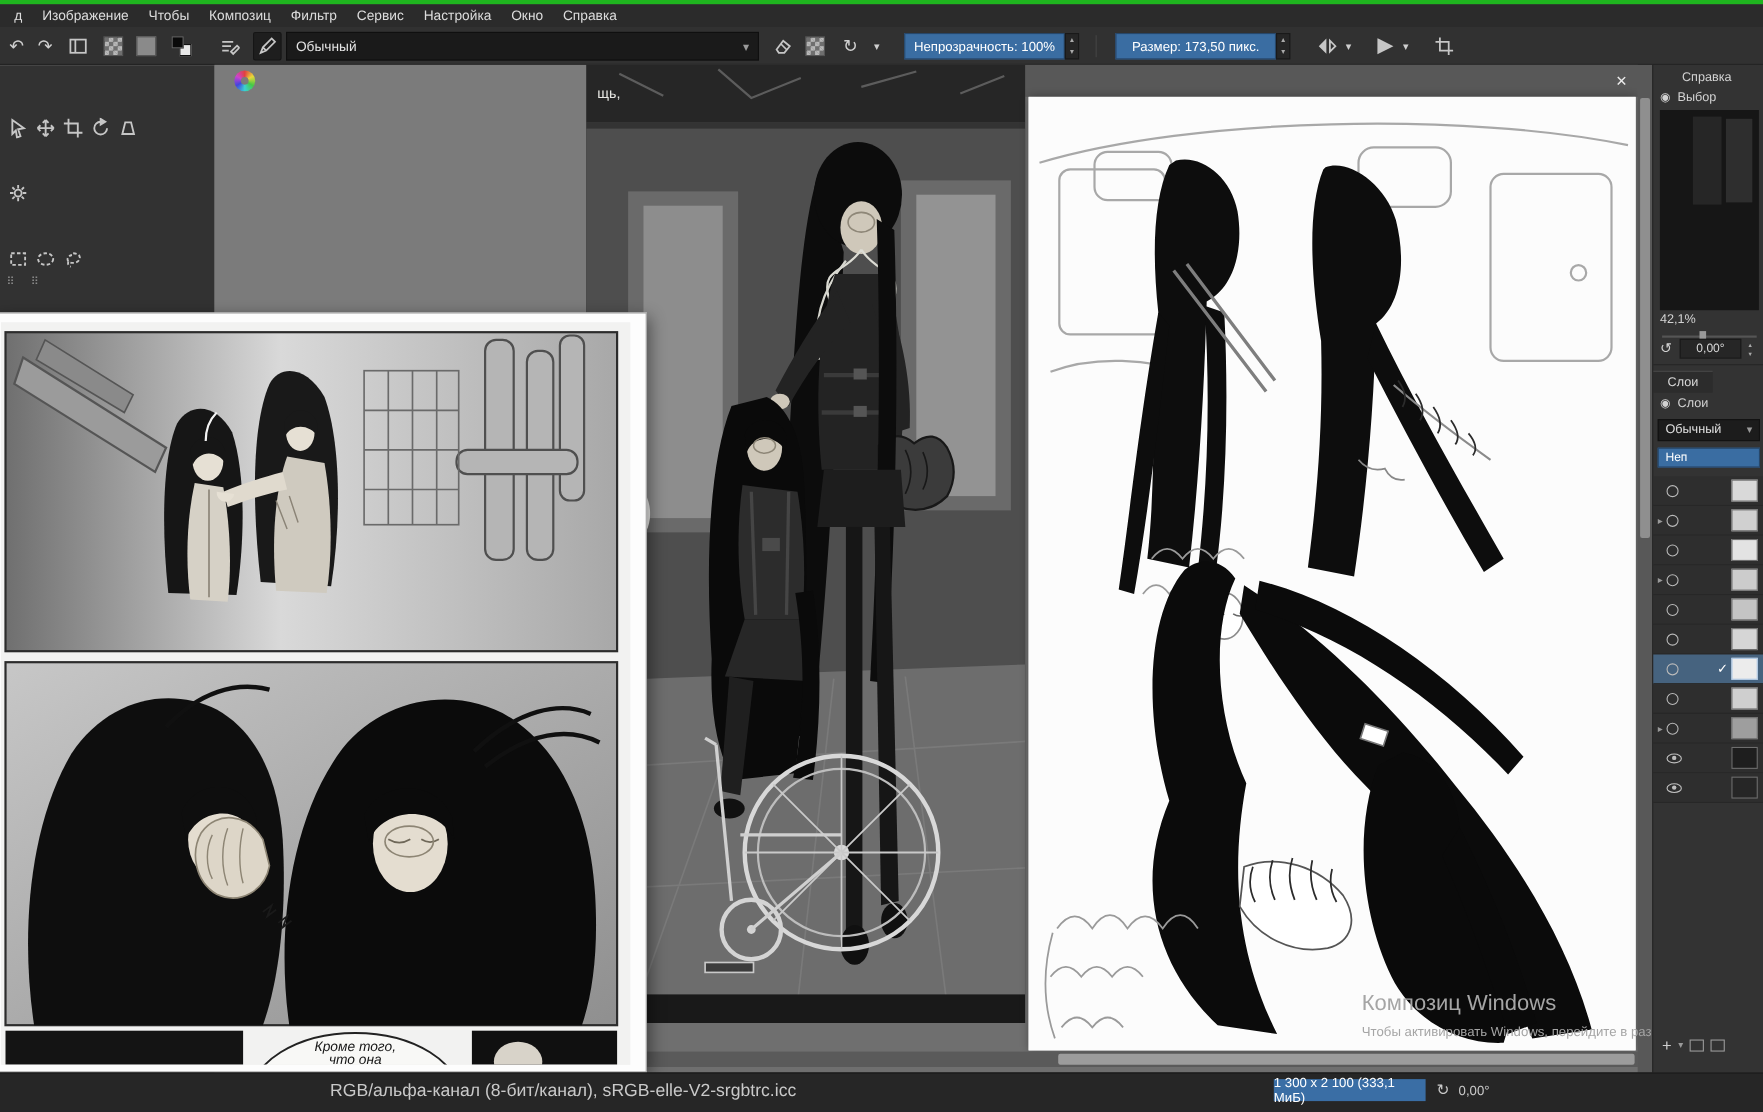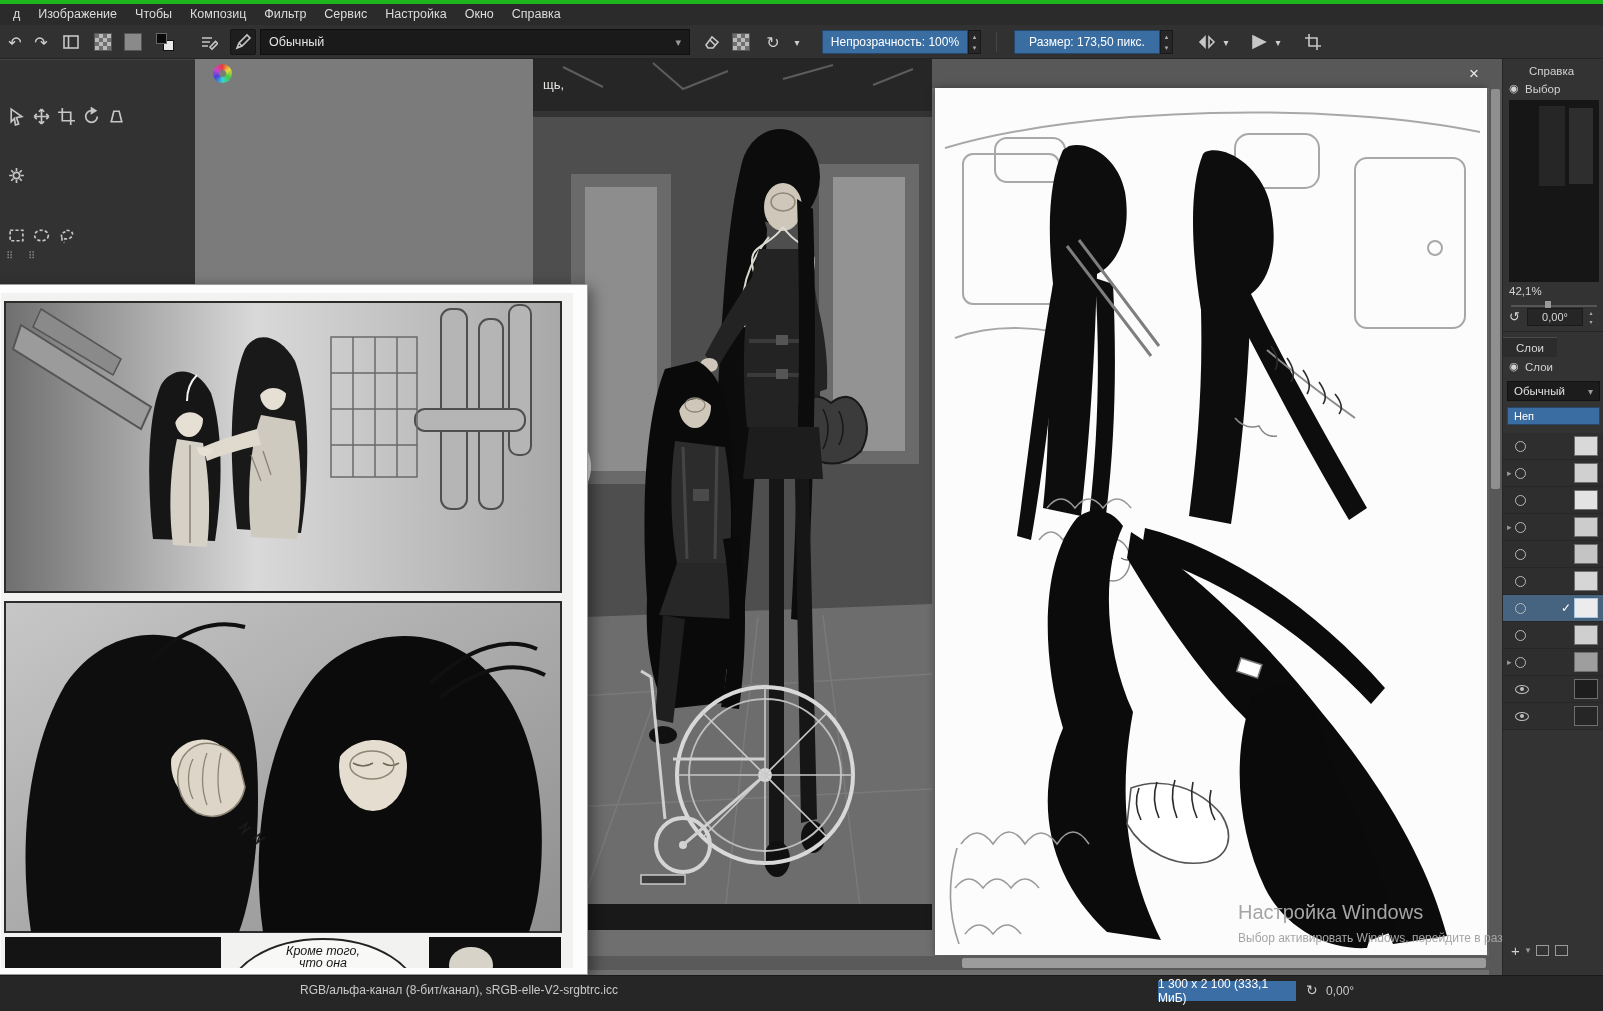--- a/index.html
+++ b/index.html
@@ -76,21 +76,21 @@
   .row-check { color:#fff; font-size:12px; margin-left:auto; margin-right:3px; }
   .thumb-box { width:24px; height:20px; border:1px solid #6e6e6e; margin-left:auto; margin-right:6px; }
   .layer-row.selected .thumb-box { border-color:#aac6e4; }
   .layer-row .thumb-box.after-check { margin-left:0; }
   #docker-bottom { position:absolute; left:0; top:878px; width:101px; height:26px; display:flex; align-items:center; gap:6px; padding-left:8px; color:#cfcfcf; }
   #docker-bottom .sq { width:13px; height:11px; border:1.5px solid #9a9a9a; }
   #docker-bottom .plus { font-size:15px; }
   #docker-bottom .caret { font-size:9px; color:#9a9a9a; }
 
   #statusbar { left:0; top:975px; width:1603px; height:36px; background:#262626; border-top:1px solid #1a1a1a; z-index:50; }
-  #statusbar .profile { position:absolute; left:300px; top:7px; color:#c9c9c9; font-size:12px; }
+  #statusbar .profile { position:absolute; left:300px; top:7px; color:#c9c9c9; font-size:16px; }
   #statusbar .memchip { position:absolute; left:1158px; top:5px; width:138px; height:20px; background:#3a6ea5; color:#fff; display:flex; align-items:center; justify-content:center; font-size:12px; }
   #statusbar .rot { position:absolute; left:1306px; top:6px; color:#c9c9c9; font-size:14px; }
   #statusbar .angle { position:absolute; left:1326px; top:8px; color:#c9c9c9; font-size:12px; }
 
   #watermark { left:1238px; top:901px; z-index:40; color:#a5a5a5; pointer-events:none; }
   #watermark .l1 { font-size:20px; }
   #watermark .l2 { font-size:12px; margin-top:7px; white-space:nowrap; }
 
   svg text { font-family:"Liberation Sans",sans-serif; }
 </style>
@@ -557,22 +557,22 @@
     </div>
   <div id="docker-bottom">
     <span class="plus">+</span>
     <span class="caret">▾</span>
     <div class="sq"></div>
     <div class="sq"></div>
   </div>
 </div>
 
 <div id="watermark" class="abs">
-  <div class="l1">Настройка Windows</div>
-  <div class="l2">Выбор активировать Windows, перейдите в раз</div>
+  <div class="l1">Композиц Windows</div>
+  <div class="l2">Чтобы активировать Windows, перейдите в раз</div>
 </div>
 
 <div id="statusbar" class="abs">
   <span class="profile">RGB/альфа-канал (8-бит/канал), sRGB-elle-V2-srgbtrc.icc</span>
   <div class="memchip">
       <span>1 300 x 2 100 (333,1 МиБ)</span>
     </div>
   <span class="rot">↻</span>
   <span class="angle">0,00°</span>
 </div>

